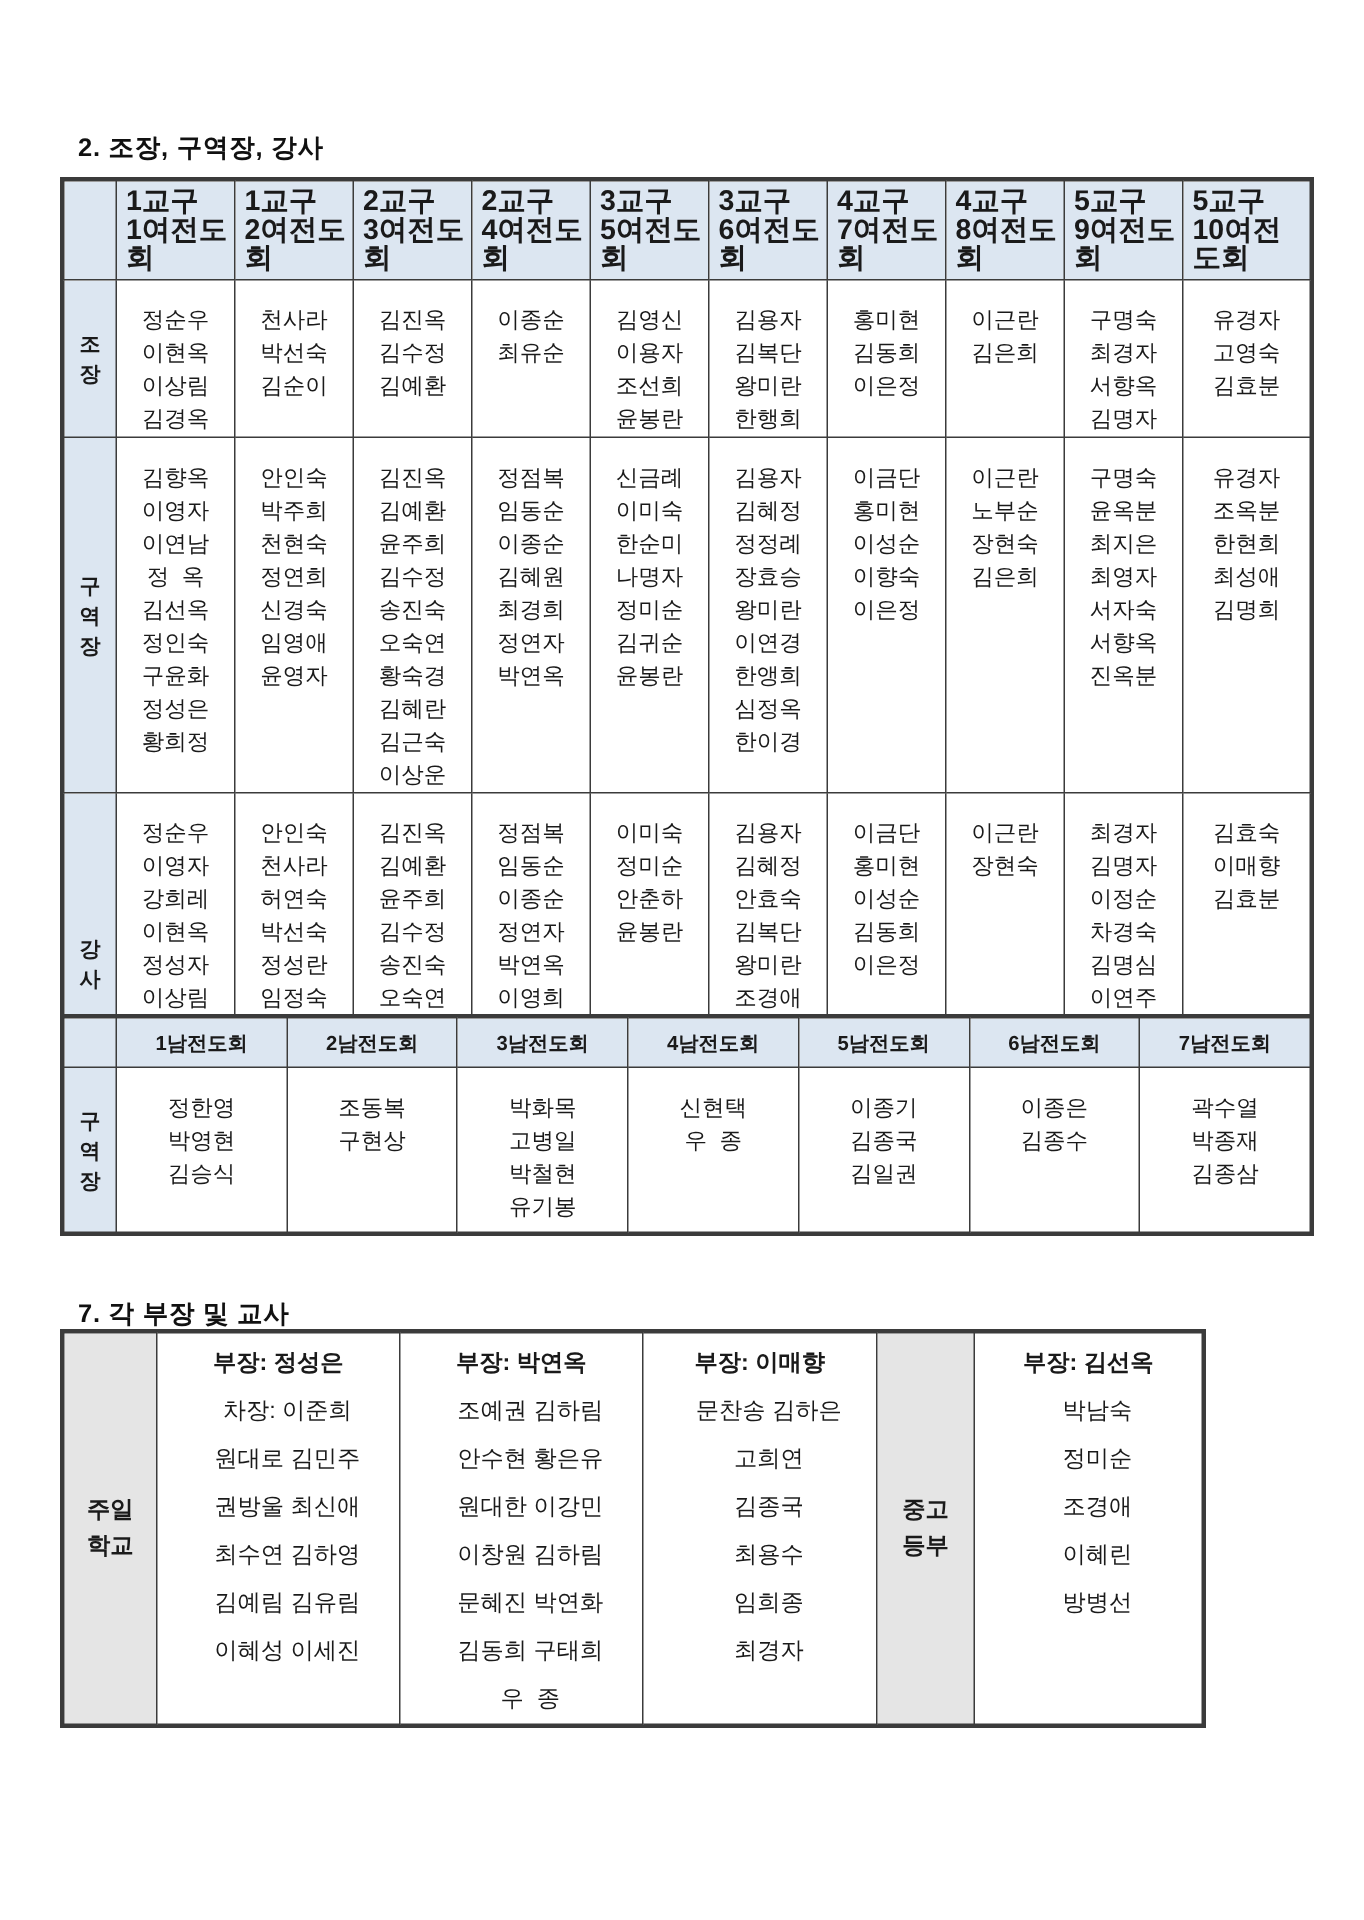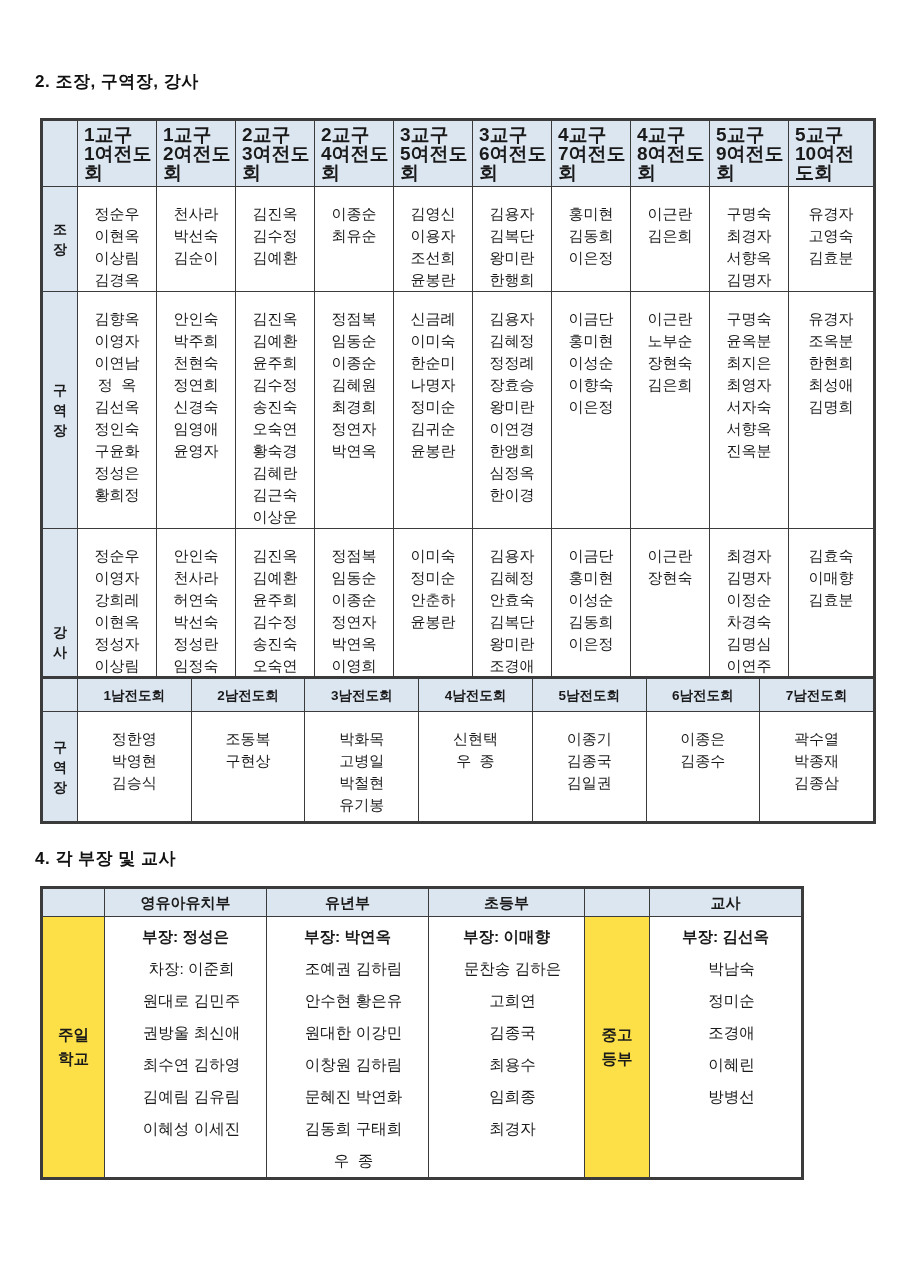--- a/index.html
+++ b/index.html
@@ -1,18 +1,18 @@
 <!DOCTYPE html>
 <html><head>
 <meta charset="utf-8">
 <style>
   html,body{margin:0;padding:0;background:#fff;}
   .page{position:relative;width:909px;height:1280px;background:#ffffff;overflow:hidden;
         font-family:"Liberation Sans","DejaVu Sans",sans-serif;color:#1a1a1a;}
-  h2.sec{position:absolute;margin:0;font-size:17px;font-weight:bold;letter-spacing:.5px;color:#111;}
+  h2.sec{position:absolute;margin:17px;font-size:17px;font-weight:bold;letter-spacing:.5px;color:#111;}
   #sec2-title{left:35px;top:70px;}
   #sec3-title{left:35px;top:847px;}
 
   .tblwrap{position:absolute;border:2px solid #3b3b3b;background:#fff;}
   #wrap-t1{left:40px;top:118px;width:832px;}
   #wrap-t2{left:40px;top:676px;width:832px;}
   #wrap-t3{left:40px;top:886px;width:760px;}
 
   table{border-collapse:collapse;table-layout:fixed;width:100%;}
   td{border:1px solid #3b3b3b;padding:0;overflow:hidden;}
@@ -34,21 +34,21 @@
   .r-gangsa td{height:210px;}
   .t2hdr td{height:26px;}
   .r-men td{height:93px;}
 
   .t3hdr td{height:23px;}
   .t3hdr .hdc{font-size:15px;line-height:15px;padding:2px 0;}
   .r-body td{height:250px;}
   .c3{vertical-align:top;text-align:center;padding-top:4px;background:#fff;}
   .nm3{font-size:15.5px;line-height:32px;white-space:pre-wrap;padding-left:12px;}
   .dept-head{font-size:15.5px;line-height:32px;font-weight:bold;white-space:pre-wrap;}
-  .lbl3{background:#fde047;font-weight:bold;font-size:15.5px;line-height:24px;
+  .lbl3{background:#e5e5e5;font-weight:bold;font-size:15.5px;line-height:24px;
         vertical-align:middle;text-align:center;white-space:pre-wrap;}
   .t3foot td{height:40px;vertical-align:middle;text-align:center;font-weight:bold;font-size:15.5px;}
   .footL{background:#dce6f1;}
   .footR{background:#fff;}
 </style>
 </head>
 <body>
 
 <div class="page">
 
@@ -391,41 +391,33 @@
         <td class="c">
               <div class="nm">곽수열</div>
               <div class="nm">박종재</div>
               <div class="nm">김종삼</div>
             </td>
       </tr>
     </tbody>
       </table>
   </div>
 
-  <h2 class="sec" id="sec3-title">4. 각 부장 및 교사</h2>
+  <h2 class="sec" id="sec3-title">7. 각 부장 및 교사</h2>
 
   <div class="tblwrap" id="wrap-t3">
     <table>
       <colgroup>
         <col style="width:62px">
           <col style="width:162px">
           <col style="width:162px">
         <col style="width:156px">
           <col style="width:65px">
           <col>
       </colgroup>
       <tbody>
-          <tr class="t3hdr">
-        <td class="corner"></td>
-        <td class="hdc">영유아유치부</td>
-        <td class="hdc">유년부</td>
-        <td class="hdc">초등부</td>
-        <td class="hdc"></td>
-        <td class="hdc">교사</td>
-      </tr>
       <tr class="r-body">
         <td class="lbl3">주일
 학교</td>
         <td class="c3">
           <div class="dept-head">부장: 정성은</div>
           <div>
                 <div class="nm3">차장: 이준희</div>
                 <div class="nm3">원대로 김민주</div>
                 <div class="nm3">권방울 최신애</div>
                 <div class="nm3">최수연 김하영</div>

